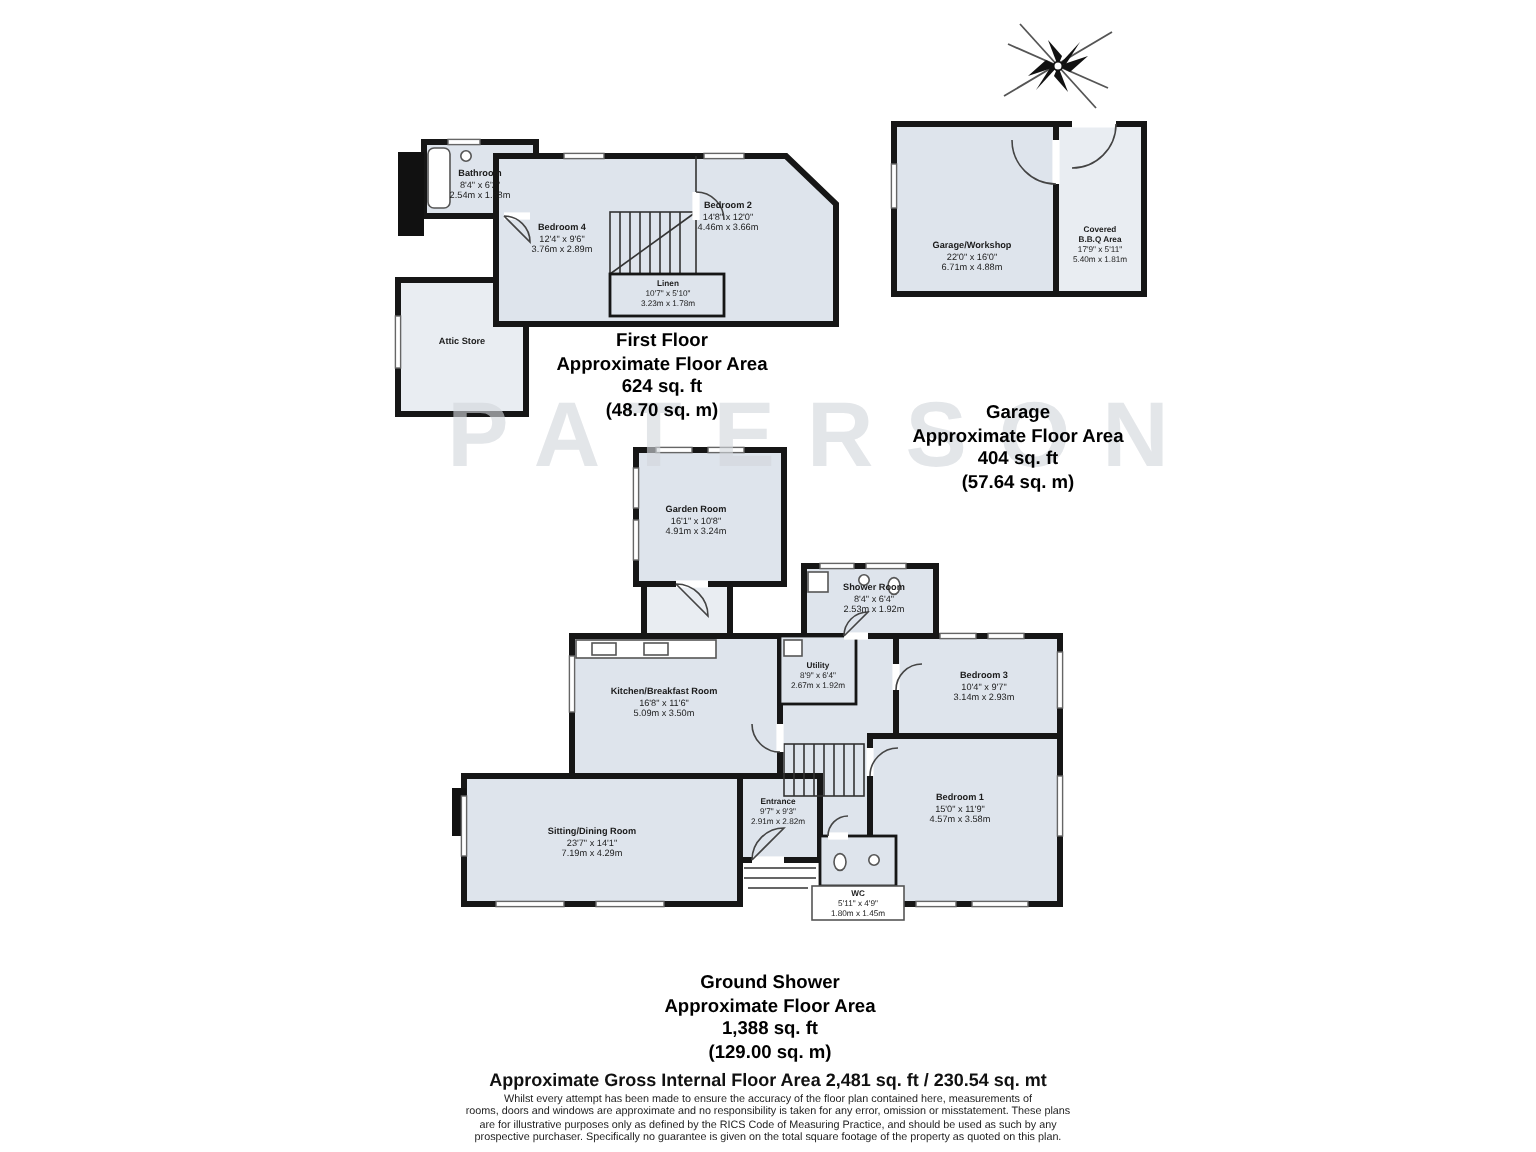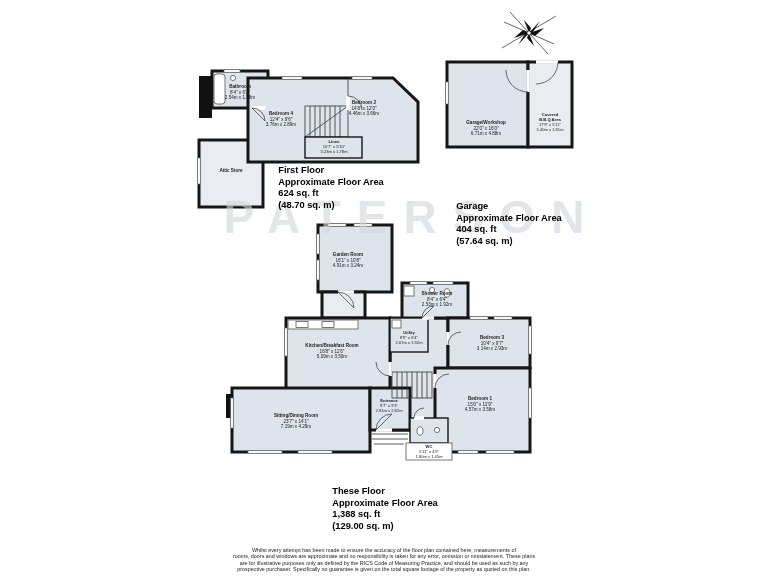--- a/index.html
+++ b/index.html
@@ -6,21 +6,21 @@
   .page{position:relative;width:768px;height:576px;background:#fff;overflow:hidden;
         font-family:"Liberation Sans",sans-serif;color:#111;}
   .plan-svg{position:absolute;left:0;top:0;z-index:1;}
   .watermark{position:absolute;z-index:2;font-weight:bold;font-size:46px;letter-spacing:16px;
              color:#d3d7dc;opacity:.62;transform:translateX(-50%);white-space:nowrap;pointer-events:none;}
   .title{position:absolute;z-index:3;font-size:11.5px;font-weight:bold;transform:translateX(-50%);white-space:nowrap;}
   .room-label{position:absolute;z-index:3;transform:translateX(-50%);text-align:center;
               font-size:4.6px;line-height:1.25;color:#1b1b1b;white-space:nowrap;}
   .room-label .rname{font-weight:bold;}
   .room-label.tiny{font-size:4.1px;}
-  .summary{position:absolute;z-index:3;transform:translateX(-50%);text-align:left;
+  .summary{position:absolute;z-index:3;transform:translateX(-50%);text-align:center;
            font-size:9.3px;font-weight:bold;line-height:1.24;color:#000;white-space:nowrap;}
   .gross{position:absolute;z-index:3;transform:translateX(-50%);font-size:9px;font-weight:bold;white-space:nowrap;}
   .disclaimer{position:absolute;z-index:3;transform:translateX(-50%);text-align:center;
               font-size:5.4px;line-height:1.2;color:#222;white-space:nowrap;}
   
   .wall{stroke:#161616;stroke-width:3;fill:#dee4ec;stroke-linejoin:miter;}
   .wall-light{stroke:#161616;stroke-width:3;fill:#e9edf2;}
   .inner{stroke:#161616;stroke-width:1.4;fill:#dee4ec;}
   .thin{stroke:#333;stroke-width:.8;fill:none;}
   .window{fill:#fff;stroke:#666;stroke-width:.7;}
@@ -250,26 +250,27 @@
     <div class="rname">Sitting/Dining Room</div>
     <div class="rdim">23'7" x 14'1"</div>
     <div class="rdim">7.19m x 4.29m</div>
   </div>
   <div class="room-label tiny" style="left:429px;top:444px">
     <div class="rname">WC</div>
     <div class="rdim">5'11" x 4'9"</div>
     <div class="rdim">1.80m x 1.45m</div>
   </div>
   <div class="summary" style="left:385px;top:486px">
-    <div>These Floor</div>
+    <div>Ground Shower</div>
     <div>Approximate Floor Area</div>
     <div>1,388 sq. ft</div>
     <div>(129.00 sq. m)</div>
   </div>
 
+  <div class="gross" style="left:384px;top:535px">Approximate Gross Internal Floor Area 2,481 sq. ft / 230.54 sq. mt</div>
   <div class="disclaimer" style="left:384px;top:547px">
     <div>Whilst every attempt has been made to ensure the accuracy of the floor plan contained here, measurements of</div>
     <div>rooms, doors and windows are approximate and no responsibility is taken for any error, omission or misstatement. These plans</div>
     <div>are for illustrative purposes only as defined by the RICS Code of Measuring Practice, and should be used as such by any</div>
     <div>prospective purchaser. Specifically no guarantee is given on the total square footage of the property as quoted on this plan.</div>
   </div>
 
 </div>
 
 </body></html>

